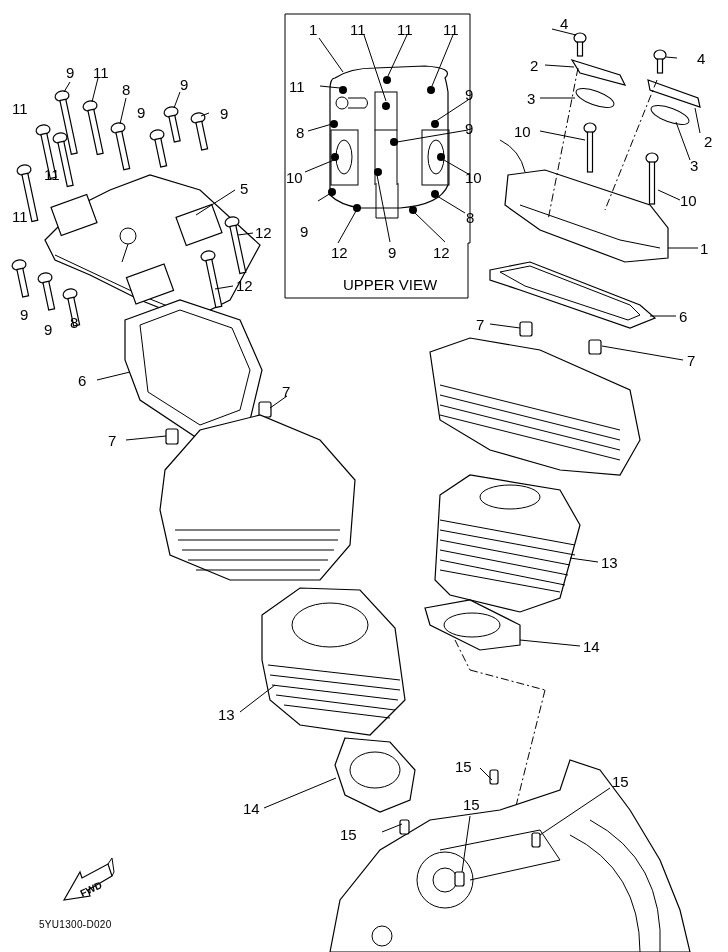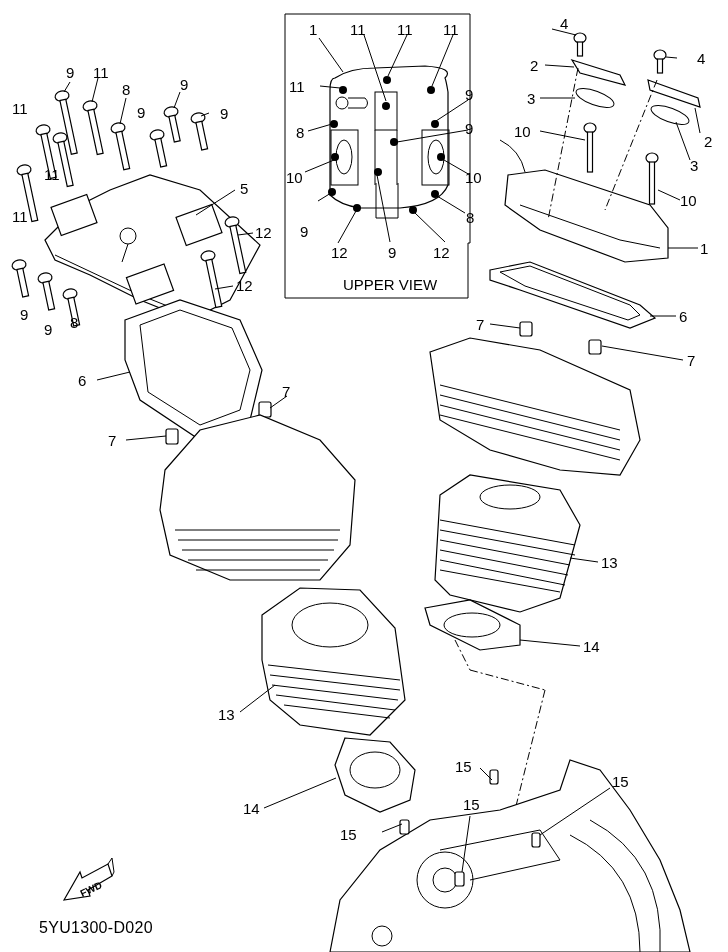--- a/index.html
+++ b/index.html
@@ -6,21 +6,21 @@
   body { width: 728px; height: 952px; position: relative; overflow: hidden;
          font-family: "Liberation Sans", sans-serif; color: #000; }
   svg#diagram { position: absolute; left: 0; top: 0; }
   .lbl { font-family: "Liberation Sans", sans-serif; font-size: 15px; fill: #000; }
   .part { fill: #fff; stroke: #000; stroke-width: 1.2; }
   .thin { fill: none; stroke: #000; stroke-width: 1; }
   .leader { fill: none; stroke: #000; stroke-width: 1; }
   .dash { fill: none; stroke: #000; stroke-width: 1; stroke-dasharray: 8 3 2 3; }
   .fin { fill: none; stroke: #000; stroke-width: 1; }
   .dot { fill: #000; }
-  .code { position: absolute; left: 39px; top: 919px; font-size: 16px; letter-spacing: 0.3px; }
+  .code { position: absolute; left: 39px; top: 919px; font-size: 10px; letter-spacing: 0.3px; }
 </style>
 </head>
 <body>
 
 <svg id="diagram" width="728" height="952" viewBox="0 0 728 952" xmlns="http://www.w3.org/2000/svg">
 
   <g>
     <path class="thin" d="M285,14 L470,14 L470,243 L468,243 L468,298 L285,298 Z" stroke-width="1.3"></path>
 
     <path class="part" d="M335,78 Q350,68 375,68 L425,66 Q455,68 445,78 Q446,80 448,92 L448,185 Q440,205 400,208 L360,208 Q340,205 330,195 L330,90 Q330,78 335,78 Z"></path>

